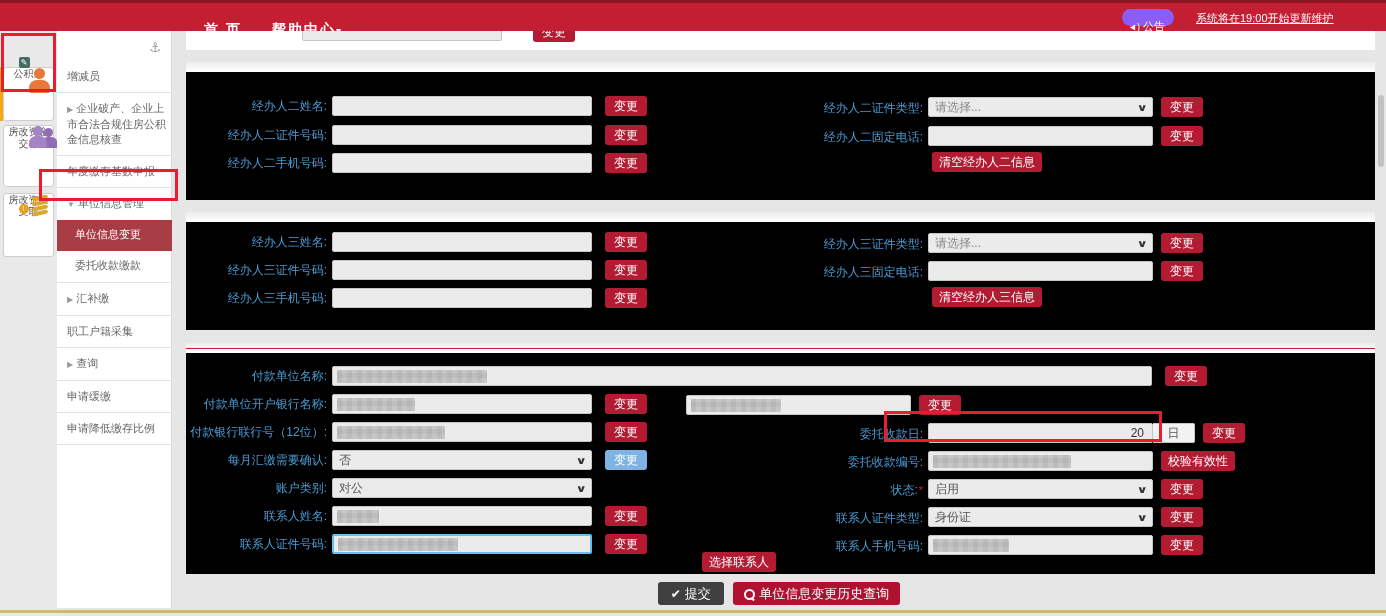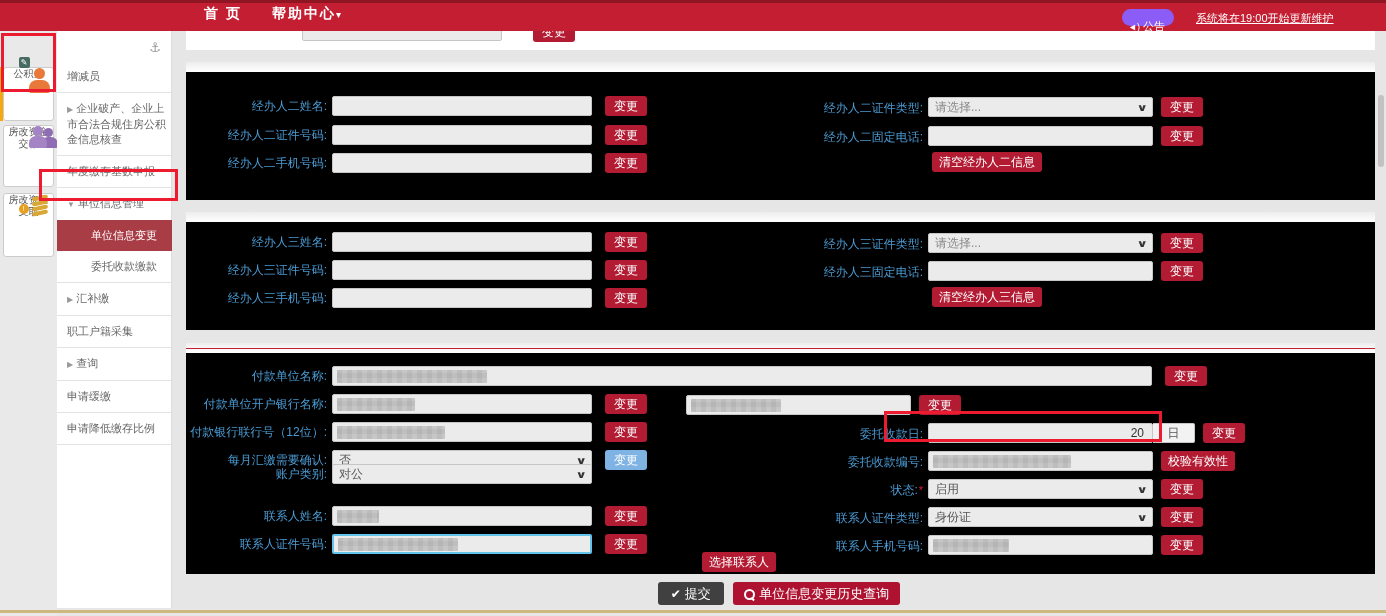--- a/index.html
+++ b/index.html
@@ -3,21 +3,21 @@
 <meta charset="utf-8">
 <style>
   * { margin:0; padding:0; box-sizing:border-box; }
   html,body { width:1386px; height:616px; }
   body { font-family:"Liberation Sans","DejaVu Sans",sans-serif; background:#fff; }
   #stage { position:relative; width:1386px; height:616px; overflow:hidden; background:#e6e6e6; }
 
   
   .topline { position:absolute; left:0; top:0; width:1386px; height:3px; background:#8e1623; }
   .header  { position:absolute; left:0; top:3px; width:1386px; height:28px; background:#c41e33; }
-  .nav-item { position:absolute; top:2px; color:#fff; font-size:14px; font-weight:bold; letter-spacing:2px; cursor:pointer; }
+  .nav-item { position:absolute; top:18px; color:#fff; font-size:14px; font-weight:bold; letter-spacing:2px; cursor:pointer; }
   .nav-home { left:204px; }
   .nav-help { left:272px; }
   .nav-caret { font-size:10px; letter-spacing:0; }
   .notice-badge { position:absolute; left:1122px; top:6px; height:17px; line-height:13px; background:#8b5cf6; color:#fff;
                   border-radius:9px; font-size:11px; padding:11px 9px 0 6px; white-space:nowrap; }
   .speaker { display:inline-block; font-size:9px; margin-right:3px; }
   .notice-link { position:absolute; left:1196px; top:8px; color:#fff; font-size:11px; text-decoration:underline; white-space:nowrap; }
 
   
   .rail { position:absolute; left:0; top:31px; width:57px; height:585px; background:#e9e9e9; }
@@ -42,21 +42,21 @@
   .ic-coins i:nth-child(3){ top:12px; } .ic-coins i:nth-child(4){ top:17px; }
   .ic-coins .cc { position:absolute; right:0; top:10px; width:10px; height:10px; background:#e8a020; border-radius:50%;
                   color:#fff; font-size:7px; line-height:10px; text-align:center; transform:none; }
 
   
   .sidemenu { position:absolute; left:57px; top:31px; width:115px; height:577px; background:#fff; border-right:1px solid #ddd; }
   .anchor { position:absolute; right:10px; top:9px; color:#999; font-size:13px; cursor:pointer; }
   .menu { position:absolute; left:0; top:30px; width:115px; }
   .m-item { font-size:11px; color:#666; padding:8px 6px 8px 10px; border-bottom:1px solid #e3e3e3; cursor:pointer; line-height:15px; }
   .m-item .arrow { color:#999; font-size:8px; margin-right:3px; }
-  .m-item.child { padding-left:34px; border-bottom:none; }
+  .m-item.child { padding-left:18px; border-bottom:none;font-family:Liberation Mono, monospace; }
   .m-item.group { border-bottom:none; }
   .m-item.active { background:#a93d46; color:#fff; border-bottom:none; }
   .m-item.last-child-sep { border-bottom:1px solid #e3e3e3; }
 
   
   .content { position:absolute; left:172px; top:31px; width:1214px; height:585px; background:#e6e6e6; }
   .card { position:absolute; left:14px; width:1189px; background:#000000; }
   .card::before { content:""; position:absolute; left:0; top:0; width:100%; height:10px;
                   background:linear-gradient(#ededed,#ffffff); }
   .topstrip { position:absolute; left:14px; top:0; width:1189px; height:19px; background:#fff; overflow:hidden; }
@@ -260,21 +260,21 @@
           <button class="chg">变更</button>
         </div>
       <div class="row" style="top:106px">
           <span class="lbl">每月汇缴需要确认:</span>
           <span class="sel">
             <span>否</span>
             <span class="chev">∨</span>
           </span>
           <button class="chg blue">变更</button>
         </div>
-      <div class="row" style="top:120px">
+      <div class="row" style="top:134px">
           <span class="lbl">账户类别:</span>
           <span class="sel">
             <span>对公</span>
             <span class="chev">∨</span>
           </span>
         </div>
       <div class="row" style="top:162px">
           <span class="lbl">联系人姓名:</span>
           <span class="inp">
             <span class="mosaic" style="width:42px"></span>

